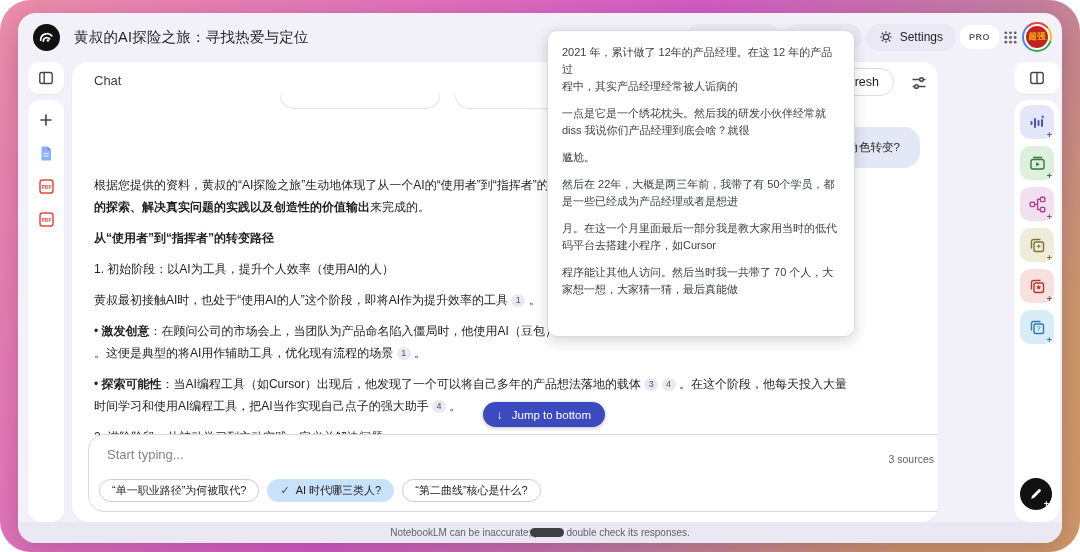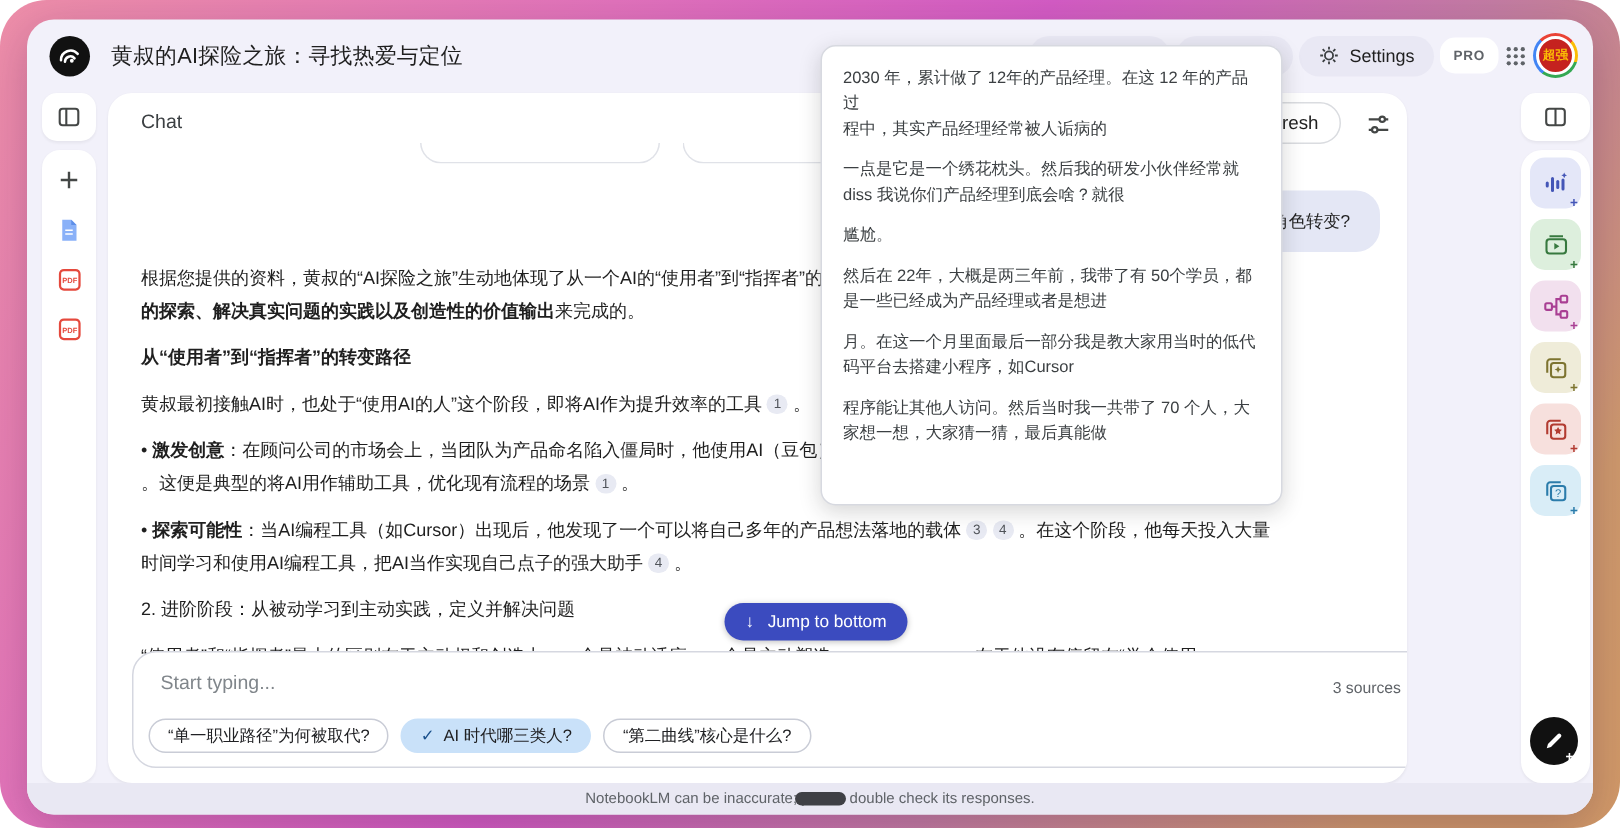--- a/index.html
+++ b/index.html
@@ -222,20 +222,21 @@
 
       <div class="cut-chip" style="left:208px; top:33px; width:160px;"></div>
       <div class="cut-chip" style="left:383px; top:33px; width:170px;"></div>
 
       <div class="bubble">　　者到指挥者的角色转变?</div>
 
       <div class="msg" id="message-paras">
           <p><span>根据您提供的资料，黄叔的“AI探险之旅”生动地体现了从一个AI的“使用者”到“指挥者”的角色转变。这个
 </span><span class="b">的探索、解决真实问题的实践以及创造性的价值输出</span><span>来完成的。</span></p>
           <p><span class="b">从“使用者”到“指挥者”的转变路径</span></p>
+          <p><span>1. 初始阶段：以AI为工具，提升个人效率（使用AI的人）</span></p>
           <p><span>黄叔最初接触AI时，也处于“使用AI的人”这个阶段，即将AI作为提升效率的工具 </span><span class="cite">1</span><span> 。</span></p>
           <p><span>• </span><span class="b">激发创意</span><span>：在顾问公司的市场会上，当团队为产品命名陷入僵局时，他使用AI（豆包）输入意图，生成
 。这便是典型的将AI用作辅助工具，优化现有流程的场景 </span><span class="cite">1</span><span> 。</span></p>
           <p><span>• </span><span class="b">探索可能性</span><span>：当AI编程工具（如Cursor）出现后，他发现了一个可以将自己多年的产品想法落地的载体 </span><span class="cite">3</span><span> </span><span class="cite">4</span><span> 。在这个阶段，他每天投入大量
 时间学习和使用AI编程工具，把AI当作实现自己点子的强大助手 </span><span class="cite">4</span><span> 。</span></p>
           <p><span>2. 进阶阶段：从被动学习到主动实践，定义并解决问题</span></p>
           <p><span>“使用者”和“指挥者”最大的区别在于主动权和创造力，一个是被动适应，一个是主动塑造</span><span>　　　　　　　　</span><span>在于他没有停留在“学会使用
 工具”上，而是开始主动出击。</span></p>
         </div>
 
@@ -346,21 +347,21 @@
         <span>
             <svg width="14" height="14" viewBox="0 0 16 16" fill="#fff">
               <path d="M2.5 13.5l.9-3.2 7.4-7.4a1.6 1.6 0 0 1 2.3 2.3l-7.4 7.4z"></path>
             </svg>
           </span>
         <span class="mini-plus">+</span>
       </button>
     </div>
 
     <div class="tooltip" id="tooltip-paras">
-        <p>2030 年，累计做了 12年的产品经理。在这 12 年的产品过
+        <p>2021 年，累计做了 12年的产品经理。在这 12 年的产品过
 程中，其实产品经理经常被人诟病的</p>
         <p>一点是它是一个绣花枕头。然后我的研发小伙伴经常就
 diss 我说你们产品经理到底会啥？就很</p>
         <p>尴尬。</p>
         <p>然后在 22年，大概是两三年前，我带了有 50个学员，都
 是一些已经成为产品经理或者是想进</p>
         <p>月。在这一个月里面最后一部分我是教大家用当时的低代
 码平台去搭建小程序，如Cursor</p>
         <p>程序能让其他人访问。然后当时我一共带了 70 个人，大
 家想一想，大家猜一猜，最后真能做</p>

